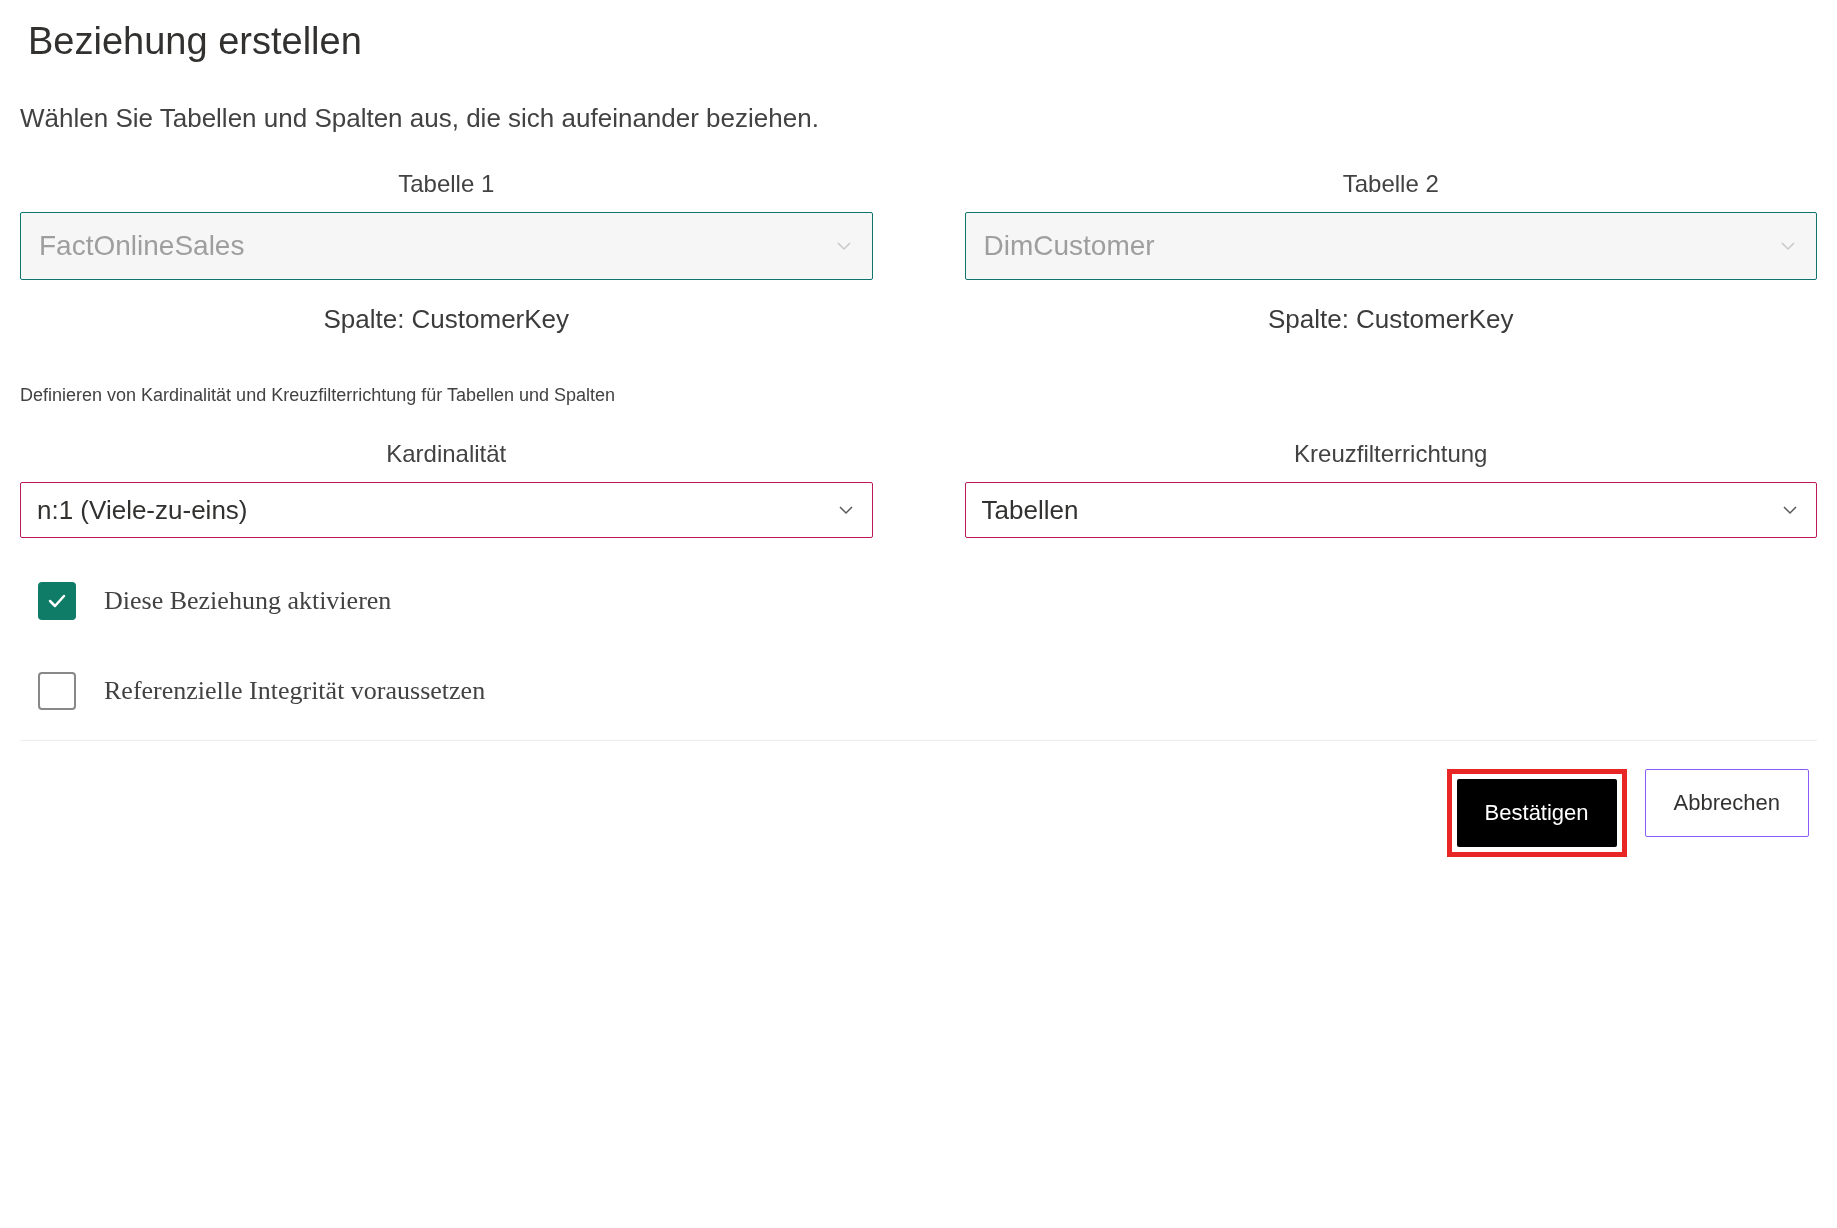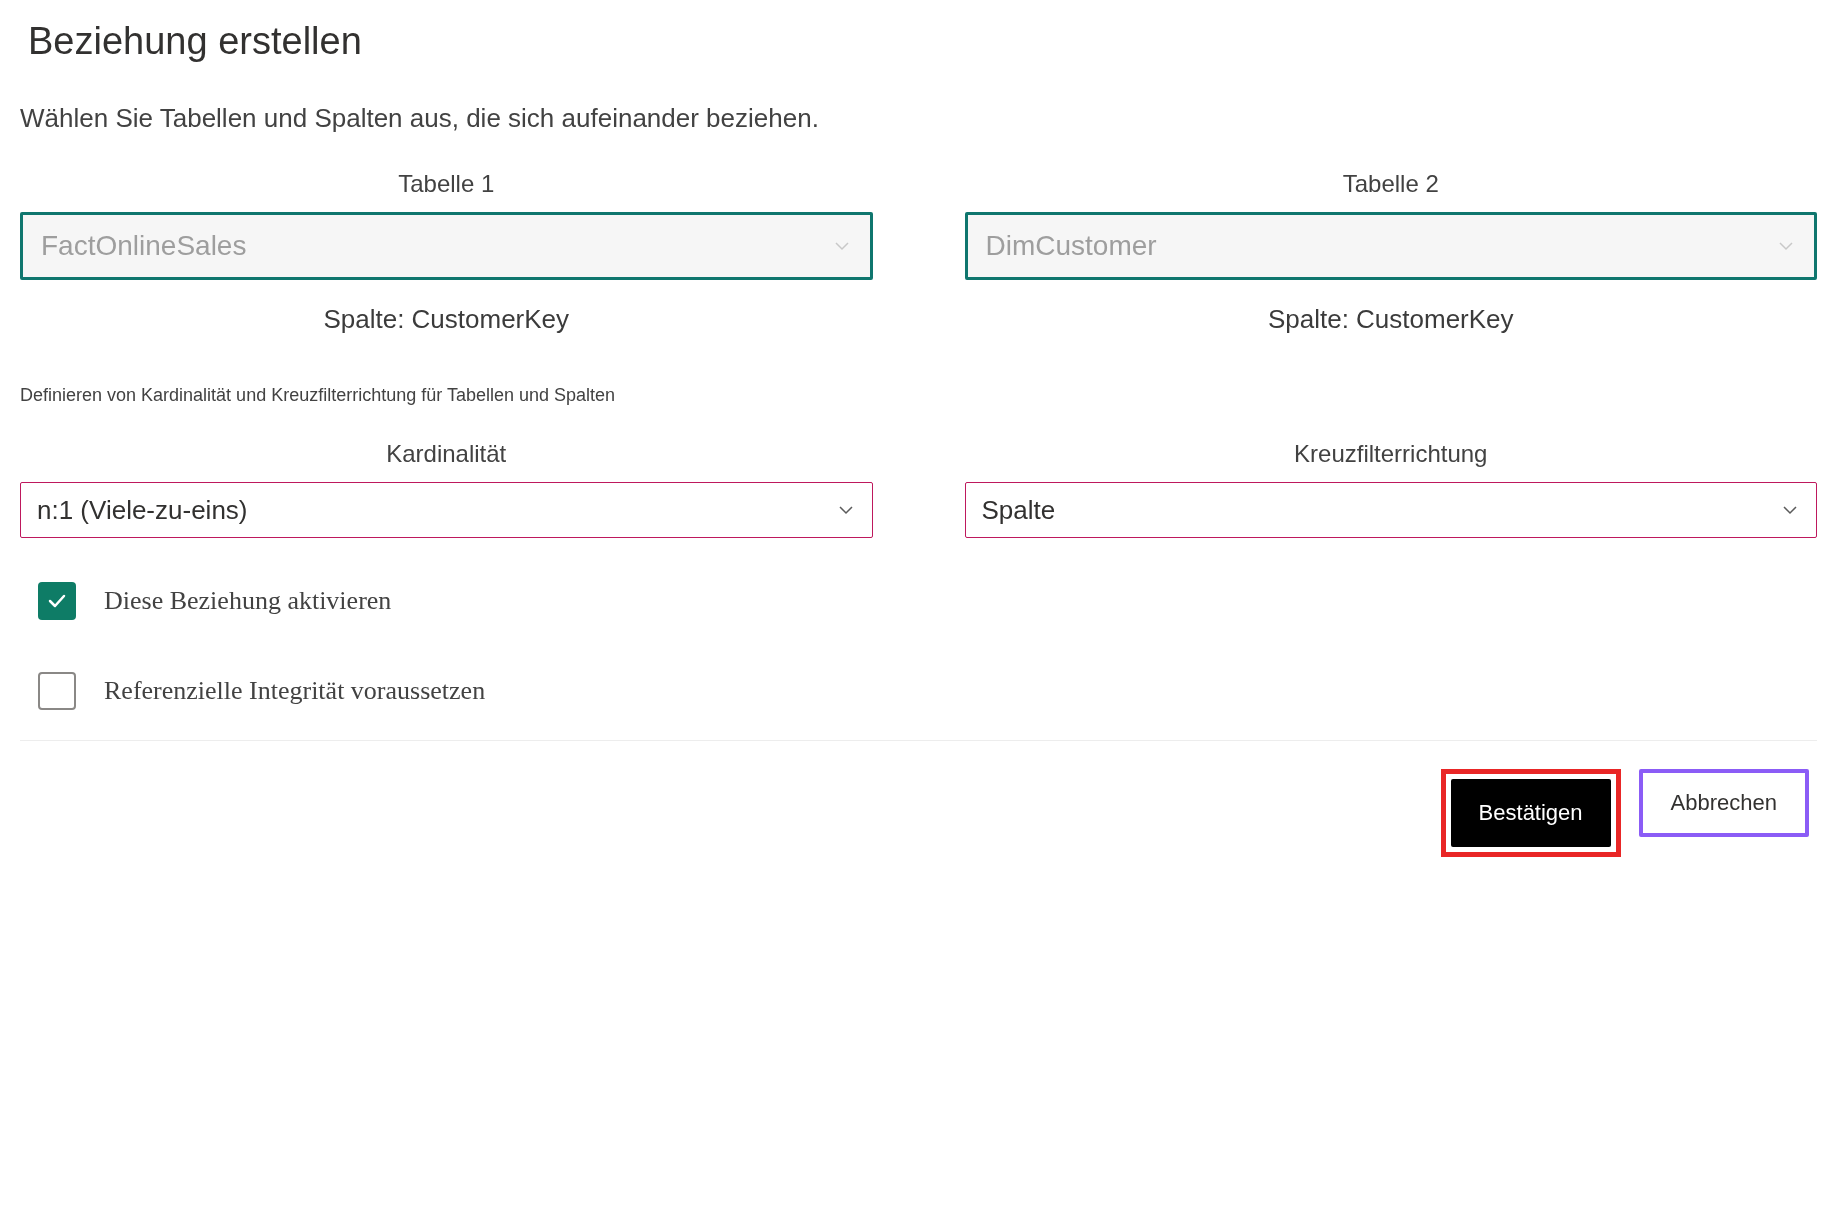--- a/index.html
+++ b/index.html
@@ -35,21 +35,21 @@
     .field-label {
       font-size: 24px;
       color: #424242;
       margin-bottom: 14px;
       display: block;
     }
     .select-disabled {
       width: 100%;
       height: 68px;
       background: #f6f6f6;
-      border: 3px solid #0f766e;
+      border: 1px solid #0f766e;
       border-radius: 2px;
       display: flex;
       align-items: center;
       justify-content: space-between;
       padding: 0 18px;
       cursor: default;
     }
     .select-disabled .value {
       font-size: 28px;
       color: #9e9e9e;
@@ -148,21 +148,21 @@
       color: #ffffff;
       border: none;
     }
     .primary-wrap {
       border: 5px solid #e92626;
       padding: 5px;
     }
     .btn-secondary {
       background: #ffffff;
       color: #323130;
-      border: 4px solid #8b5cf6;
+      border: 1px solid #8b5cf6;
     }
   </style>
 </head>
 <body>
 
 <div class="dialog">
 
   <h1 class="title">Beziehung erstellen</h1>
 
   <p class="subtitle">Wählen Sie Tabellen und Spalten aus, die sich aufeinander beziehen.</p>
@@ -200,21 +200,21 @@
         <span class="value">n:1 (Viele-zu-eins)</span>
         <svg class="chevron-enabled" width="20" height="20" viewBox="0 0 20 20">
             <path d="M4 7 L10 13 L16 7" stroke="currentColor" stroke-width="1.5" fill="none"></path>
           </svg>
       </div>
     </div>
 
     <div>
       <label class="field-label">Kreuzfilterrichtung</label>
       <div class="select-enabled">
-        <span class="value">Spalte</span>
+        <span class="value">Tabellen</span>
         <svg class="chevron-enabled" width="20" height="20" viewBox="0 0 20 20">
             <path d="M4 7 L10 13 L16 7" stroke="currentColor" stroke-width="1.5" fill="none"></path>
           </svg>
       </div>
     </div>
   </div>
 
   <div class="checkbox-row">
     <div class="checkbox checked">
       <svg width="24" height="24" viewBox="0 0 24 24">

